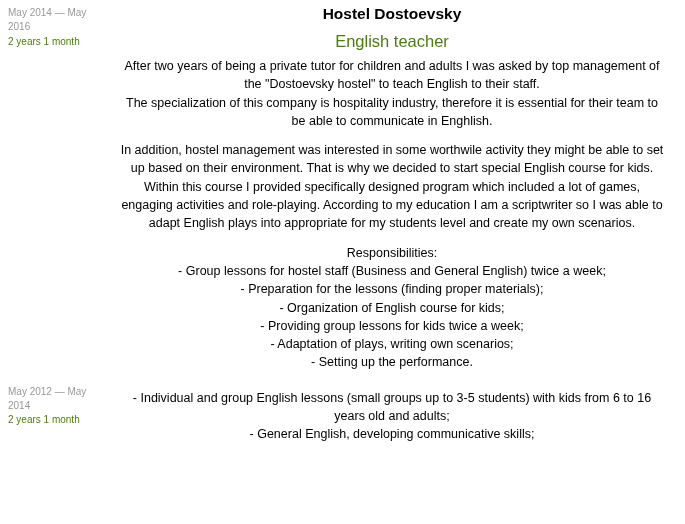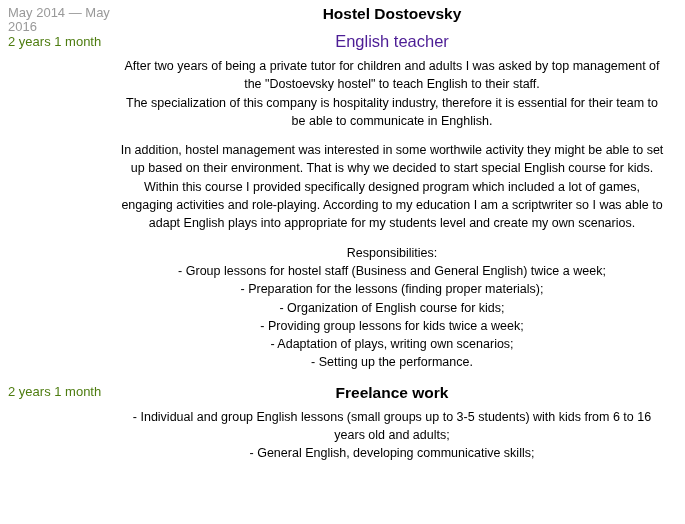--- a/index.html
+++ b/index.html
@@ -21,21 +21,21 @@
     background: #ffffff;
   }
   .entry {
     display: flex;
     align-items: flex-start;
   }
   .entry-left {
     flex: none;
     width: 103px;
     padding-top: 2px;
-    font-size: 13px;
+    font-size: 10px;
     line-height: 14.3px;
     color: #999999;
   }
   .entry-left .duration {
     color: #4d7c0f;
   }
   .entry-right {
     margin-left: 8px;
     width: 546px;
     text-align: center;
@@ -50,21 +50,21 @@
     font-size: 12.5px;
     line-height: 17px;
     margin-top: 2px;
     color: #b1b1b1;
   }
   .position {
     font-size: 16.5px;
     font-weight: normal;
     line-height: 20px;
     margin: 8px 0 0 0;
-    color: #4c1d95;
+    color: #4d7c0f;
   }
   .para {
     font-size: 12.5px;
     line-height: 18.3px;
     margin: 11px 0;
     color: #000000;
     white-space: pre-line;
   }
   .entry-right .para:first-of-type {
     margin-top: 6px;
@@ -91,22 +91,22 @@
 - Preparation for the lessons (finding proper materials);
 - Organization of English course for kids;
 - Providing group lessons for kids twice a week;
 - Adaptation of plays, writing own scenarios;
 - Setting up the performance.</p>
     </div>
   </div>
 
   <div class="entry">
     <div class="entry-left">
+      <div class="dates">May 2012 — May 2014</div>
       <div class="duration">2 years 1 month</div>
     </div>
     <div class="entry-right">
-      <div class="company">Freelance work</div>
       <p class="para">- Individual and group English lessons (small groups up to 3-5 students) with kids from 6 to 16 years old and adults;
 - General English, developing communicative skills;</p>
     </div>
   </div>
 
 </div>
 
 </body></html>

